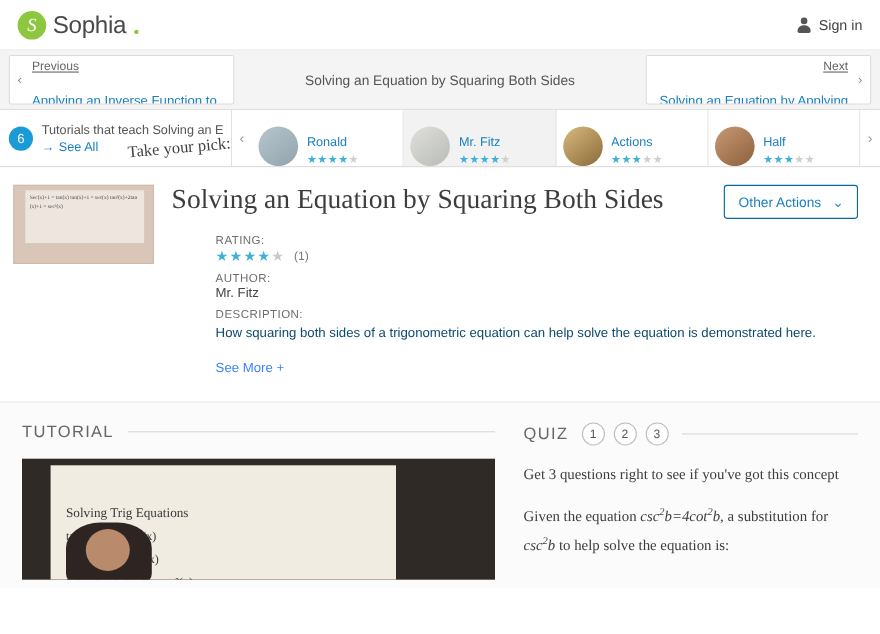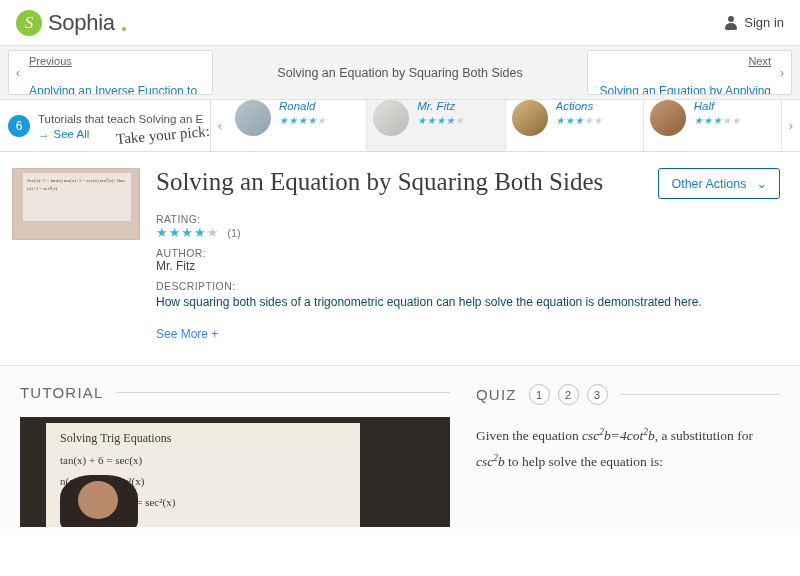--- a/index.html
+++ b/index.html
@@ -181,27 +181,26 @@
     width: 18px;
     display: flex; align-items: center; justify-content: center;
     color: #999;
     font-size: 13px;
     background: #fff;
     flex: none;
   }
   .tut-card {
     flex: 1;
     display: flex;
-    align-items: flex-start;
+    align-items: flex-end;
     gap: 8px;
     padding: 0 6px;
     border-right: 1px solid #e6e6e6;
     position: relative;
     min-width: 0;
-    font-style: italic;
   }
   .tut-card.active { background: #f2f2f2; }
   .tut-thumb {
     width: 36px; height: 36px;
     border-radius: 50%;
     background: #c9c9c9;
     flex: none;
     overflow: hidden;
   }
   .tut-thumb.t1 { background: linear-gradient(140deg,#b9c6cc,#8fa3ad); }
@@ -259,21 +258,21 @@
     border: 1px solid #0369a1;
     color: #1a7fc1;
     background: #fff;
     font-size: 12.5px;
     border-radius: 3px;
     padding: 7px 12px;
     white-space: nowrap;
     display: flex; align-items: center; gap: 10px;
     margin-left: 12px;
   }
-  .meta { margin-top: 14px; font-size: 11.5px; }
+  .meta { margin-top: 14px; font-size: 11.5px; margin-left: 40px; }
   .meta-label {
     color: #6e6e6e;
     letter-spacing: 0.4px;
     font-size: 10.5px;
     text-transform: uppercase;
   }
   .meta-row { margin-bottom: 7px; display: flex; align-items: center; gap: 8px; }
   .rating-stars { font-size: 13px; color: #3fb0d8; letter-spacing: 1px; }
   .rating-stars .off { color: #c9c9c9; }
   .rating-count { color: #777; font-size: 11px; }
@@ -324,21 +323,21 @@
     position: absolute; left: 26px; top: 6px; right: 90px; bottom: 0;
     background: #f0ece1;
   }
   .tv-text {
     position: absolute; left: 40px; top: 10px;
     font-family: "Liberation Serif", serif;
     color: #3a3a3a;
     font-size: 11px;
     line-height: 1.9;
   }
-  .tv-text .t-title { font-size: 12px; }
+  .tv-text .t-title { font-size: 12px; margin-top: 28px; }
   .tv-person {
     position: absolute;
     left: 40px; bottom: -6px;
     width: 78px; height: 58px;
     background: #2e2522;
     border-radius: 40% 40% 20% 20%;
   }
   .tv-person::after {
     content: "";
     position: absolute; left: 18px; top: 6px;
@@ -495,20 +494,21 @@
   <div class="col-right">
     <div class="sec-head">
       <span class="sec-title">QUIZ</span>
       <span class="quiz-dots">
         <span class="quiz-dot">1</span>
         <span class="quiz-dot">2</span>
         <span class="quiz-dot">3</span>
       </span>
       <span class="sec-rule"></span>
     </div>
+    <div class="quiz-intro">Get 3 questions right to see if you've got this concept</div>
     <div class="quiz-q">
       <span>Given the equation</span>
       <span class="mathi"><span>csc</span><sup>2</sup><span>b</span><span>=4cot</span><sup>2</sup><span>b</span></span><span>, a substitution for</span>
       <br>
       <span class="mathi"><span>csc</span><sup>2</sup><span>b</span></span>
       <span>to help solve the equation is:</span>
     </div>
   </div>
 </div>
 

